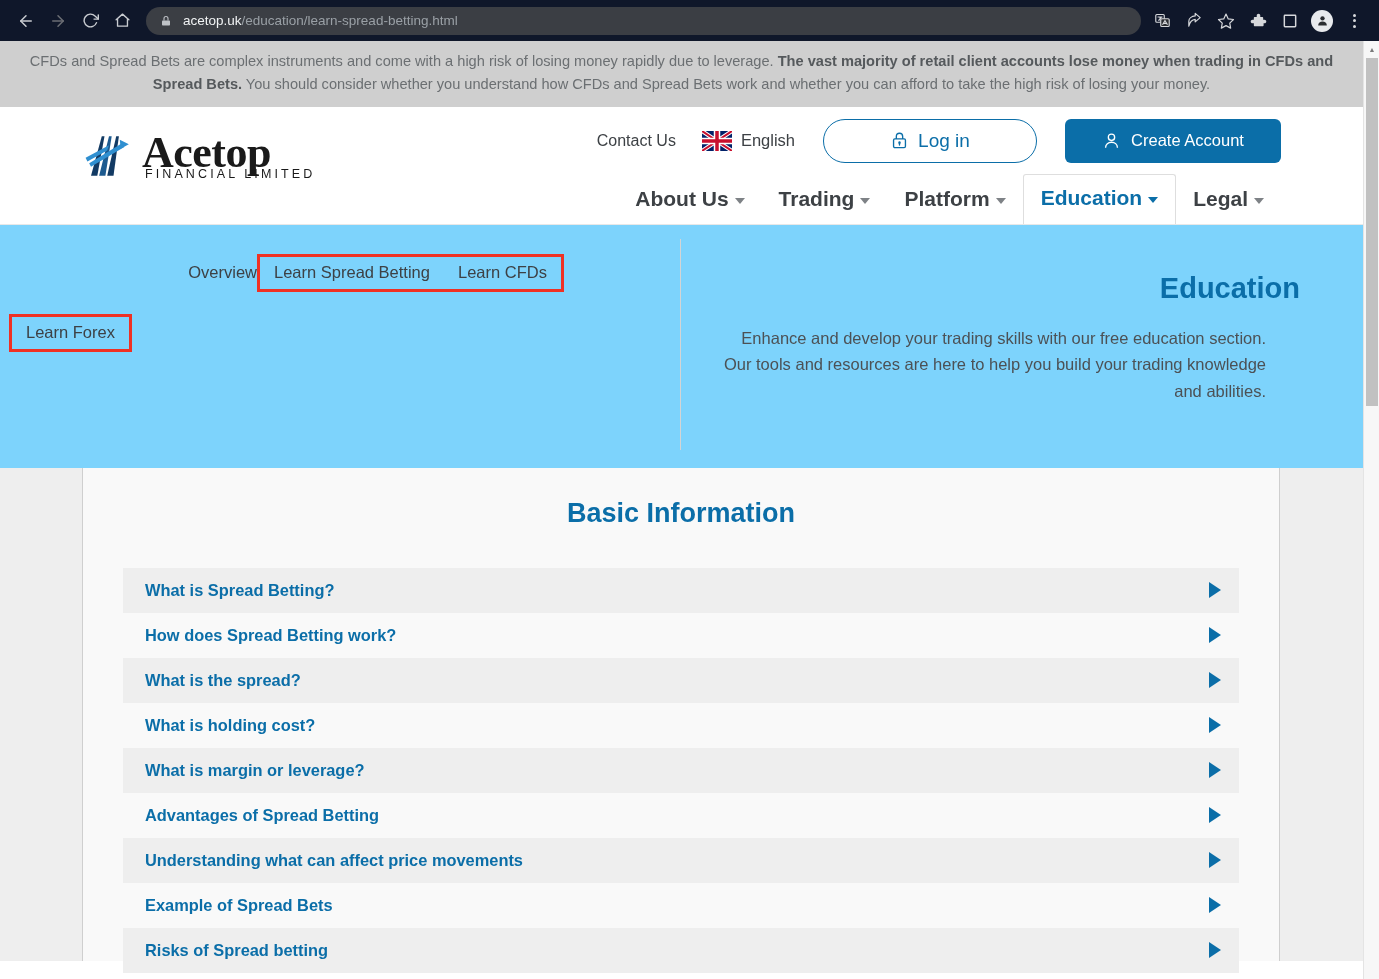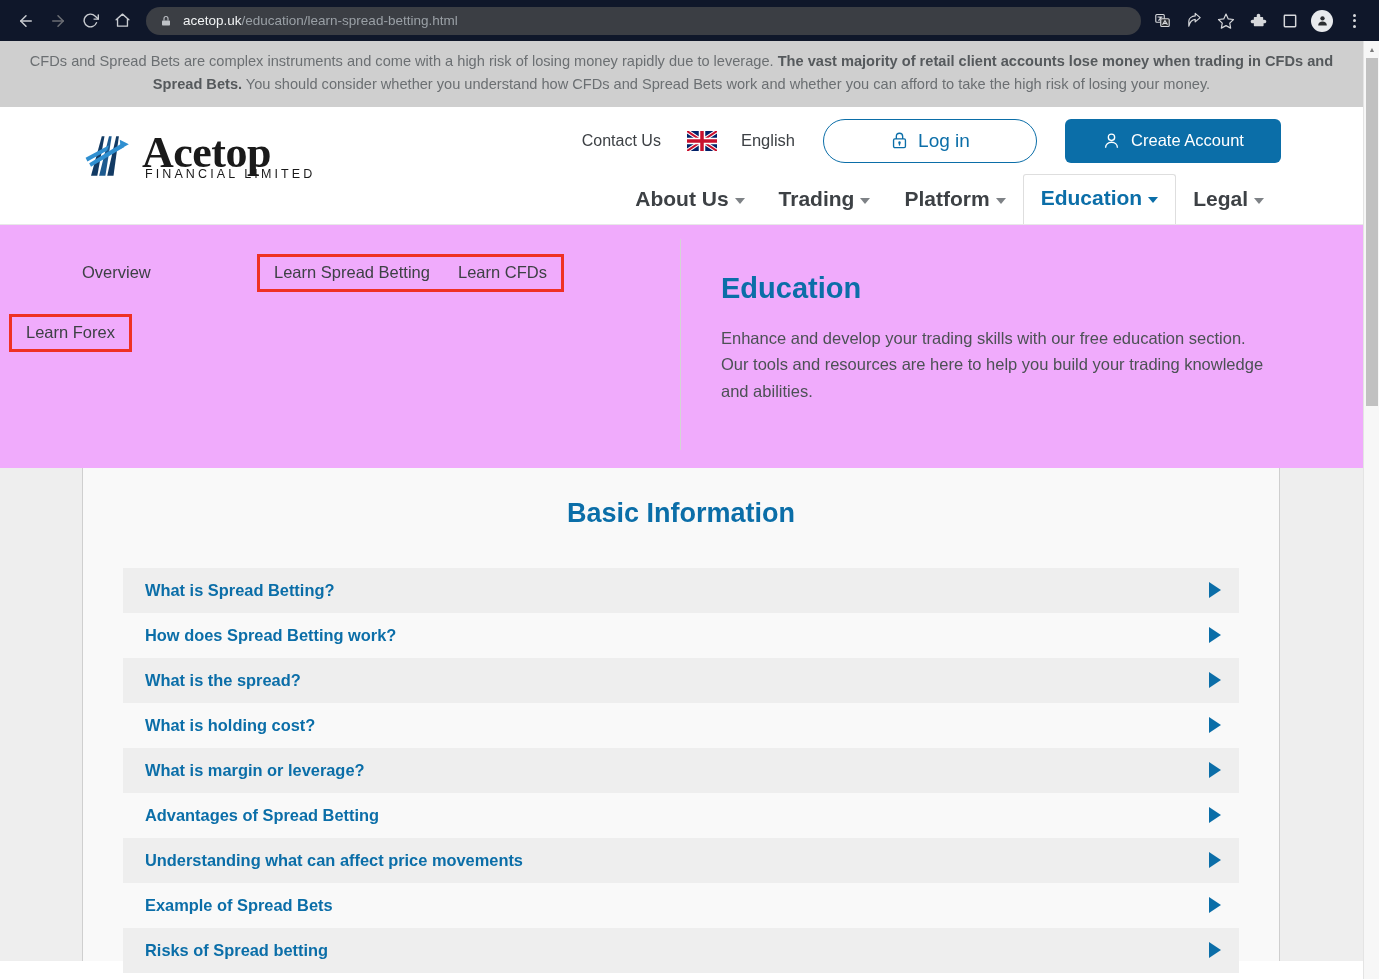--- a/index.html
+++ b/index.html
@@ -153,21 +153,21 @@
     gap: 0;
   }
   #contact-us {
     font-size: 16px;
     color: #3d4145;
     margin-right: 26px;
   }
   #lang-select {
     display: flex; align-items: center;
     margin-right: 28px;
-    gap: 24px;
+    gap: 9px;
   }
   #flag-uk { width: 30px; height: 20px; display: block; }
   #lang-label { font-size: 16.5px; color: #3d4145; }
 
   #login-btn {
     width: 214px; height: 44px;
     border: 1.4px solid #0b6ea8;
     border-radius: 22px;
     background: #fff;
     display: flex; align-items: center; justify-content: center;
@@ -226,25 +226,26 @@
     content: "";
     position: absolute;
     left: -1px; right: -1px; bottom: -4px;
     height: 4px;
     background: #0b6ea8;
   }
 
   
   #mega-menu {
     width: 1363px;
-    background: #f0abfc;
+    background: #7dd3fc;
     border-top: 1px solid #e8e8e8;
     height: 244px;
     position: relative;
     display: flex;
+    text-align: right;
   }
   #mega-left {
     width: 680px;
     position: relative;
     padding: 30px 0 0 82px;
   }
   #mm-row1 {
     display: flex;
     align-items: center;
     height: 36px;

